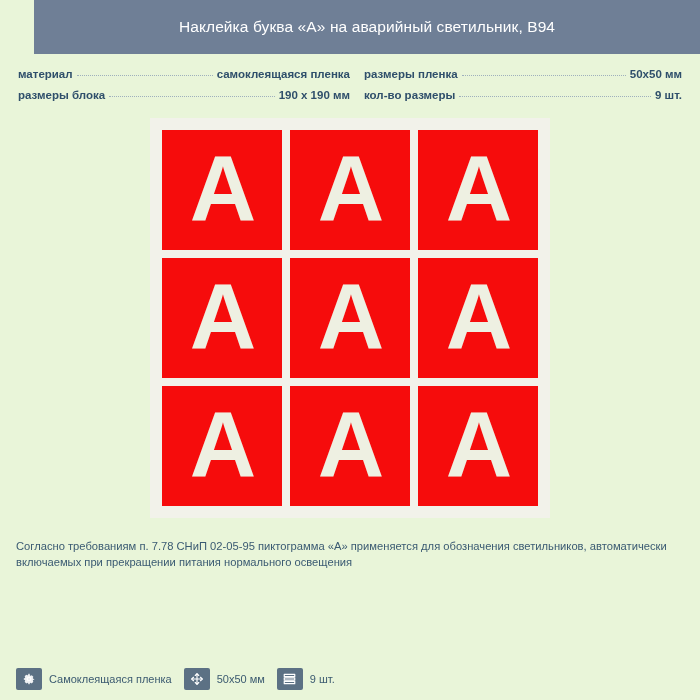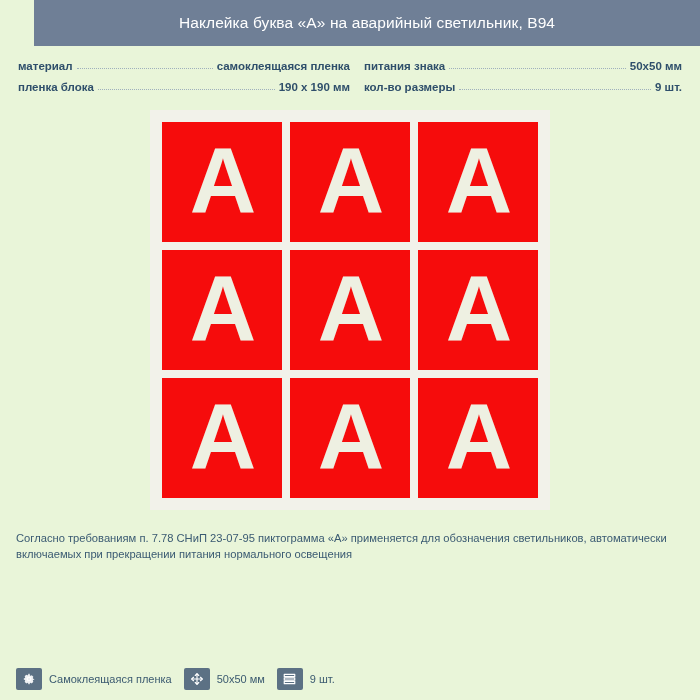--- a/index.html
+++ b/index.html
@@ -12,21 +12,21 @@
     overflow: hidden;
   }
   .page {
     position: relative;
     width: 700px;
     height: 700px;
     background: #e9f5d9;
   }
   
   .header {
-    height: 46px;
+    height: 54px;
     background: #6f7f96;
     display: flex;
     align-items: center;
     justify-content: center;
     color: #ffffff;
     font-size: 15.5px;
     letter-spacing: 0.1px;
     margin-left: 34px;
   }
   .header-title { padding: 0 20px; text-align: center; }
@@ -34,21 +34,21 @@
   
   .specs {
     padding: 14px 18px 6px 18px;
     display: flex;
     gap: 0;
   }
   .spec-col { width: 50%; }
   .spec-col.right { padding-left: 14px; }
   .spec-row {
     display: flex;
-    align-items: center;
+    align-items: flex-start;
     font-size: 11.5px;
     color: #2f4b63;
     margin-bottom: 9px;
     white-space: nowrap;
   }
   .spec-label { font-weight: bold; color: #2f4f6b; }
   .spec-dots {
     flex: 1 1 auto;
     border-bottom: 1.5px dotted #9fb0bd;
     margin: 0 4px 3px 4px;
@@ -141,28 +141,28 @@
   </div>
 
   <div class="specs">
     <div class="spec-col left">
       <div class="spec-row">
         <span class="spec-label">материал</span>
         <span class="spec-dots"></span>
         <span class="spec-value">самоклеящаяся пленка</span>
       </div>
       <div class="spec-row">
-        <span class="spec-label">пленка блока</span>
+        <span class="spec-label">размеры блока</span>
         <span class="spec-dots"></span>
         <span class="spec-value">190 х 190 мм</span>
       </div>
     </div>
     <div class="spec-col right">
       <div class="spec-row">
-        <span class="spec-label">питания знака</span>
+        <span class="spec-label">размеры пленка</span>
         <span class="spec-dots"></span>
         <span class="spec-value">50x50 мм</span>
       </div>
       <div class="spec-row">
         <span class="spec-label">кол-во размеры</span>
         <span class="spec-dots"></span>
         <span class="spec-value">9 шт.</span>
       </div>
     </div>
   </div>
@@ -193,21 +193,21 @@
       <div class="tile">
           <span class="tile-letter">A</span>
         </div>
       <div class="tile">
           <span class="tile-letter">A</span>
         </div>
     </div>
   </div>
 
   <div class="notes">
-    <p class="note">Согласно требованиям п. 7.78 СНиП 23-07-95 пиктограмма «А» применяется для обозначения светильников, автоматически включаемых при прекращении питания нормального освещения</p>
+    <p class="note">Согласно требованиям п. 7.78 СНиП 02-05-95 пиктограмма «А» применяется для обозначения светильников, автоматически включаемых при прекращении питания нормального освещения</p>
   </div>
 
   <div class="footer">
     <div class="chip">
       <span class="chip-icon">
         <svg width="14" height="14" viewBox="0 0 24 24" fill="#ffffff">
           <path d="M12 8a4 4 0 1 0 0 8 4 4 0 0 0 0-8zm0 6a2 2 0 1 1 0-4 2 2 0 0 1 0 4z"></path>
           <path d="M21 12l-2-.6a7 7 0 0 0-.5-1.3l1-1.8-2.8-2.8-1.8 1a7 7 0 0 0-1.3-.5L13 3h-2l-.6 2a7 7 0 0 0-1.3.5l-1.8-1L4.5 7.3l1 1.8a7 7 0 0 0-.5 1.3L3 11v2l2 .6c.1.5.3.9.5 1.3l-1 1.8 2.8 2.8 1.8-1c.4.2.8.4 1.3.5l.6 2h2l.6-2c.5-.1.9-.3 1.3-.5l1.8 1 2.8-2.8-1-1.8c.2-.4.4-.8.5-1.3l2-.6v-2z" opacity="0.9"></path>
         </svg>
       </span>

